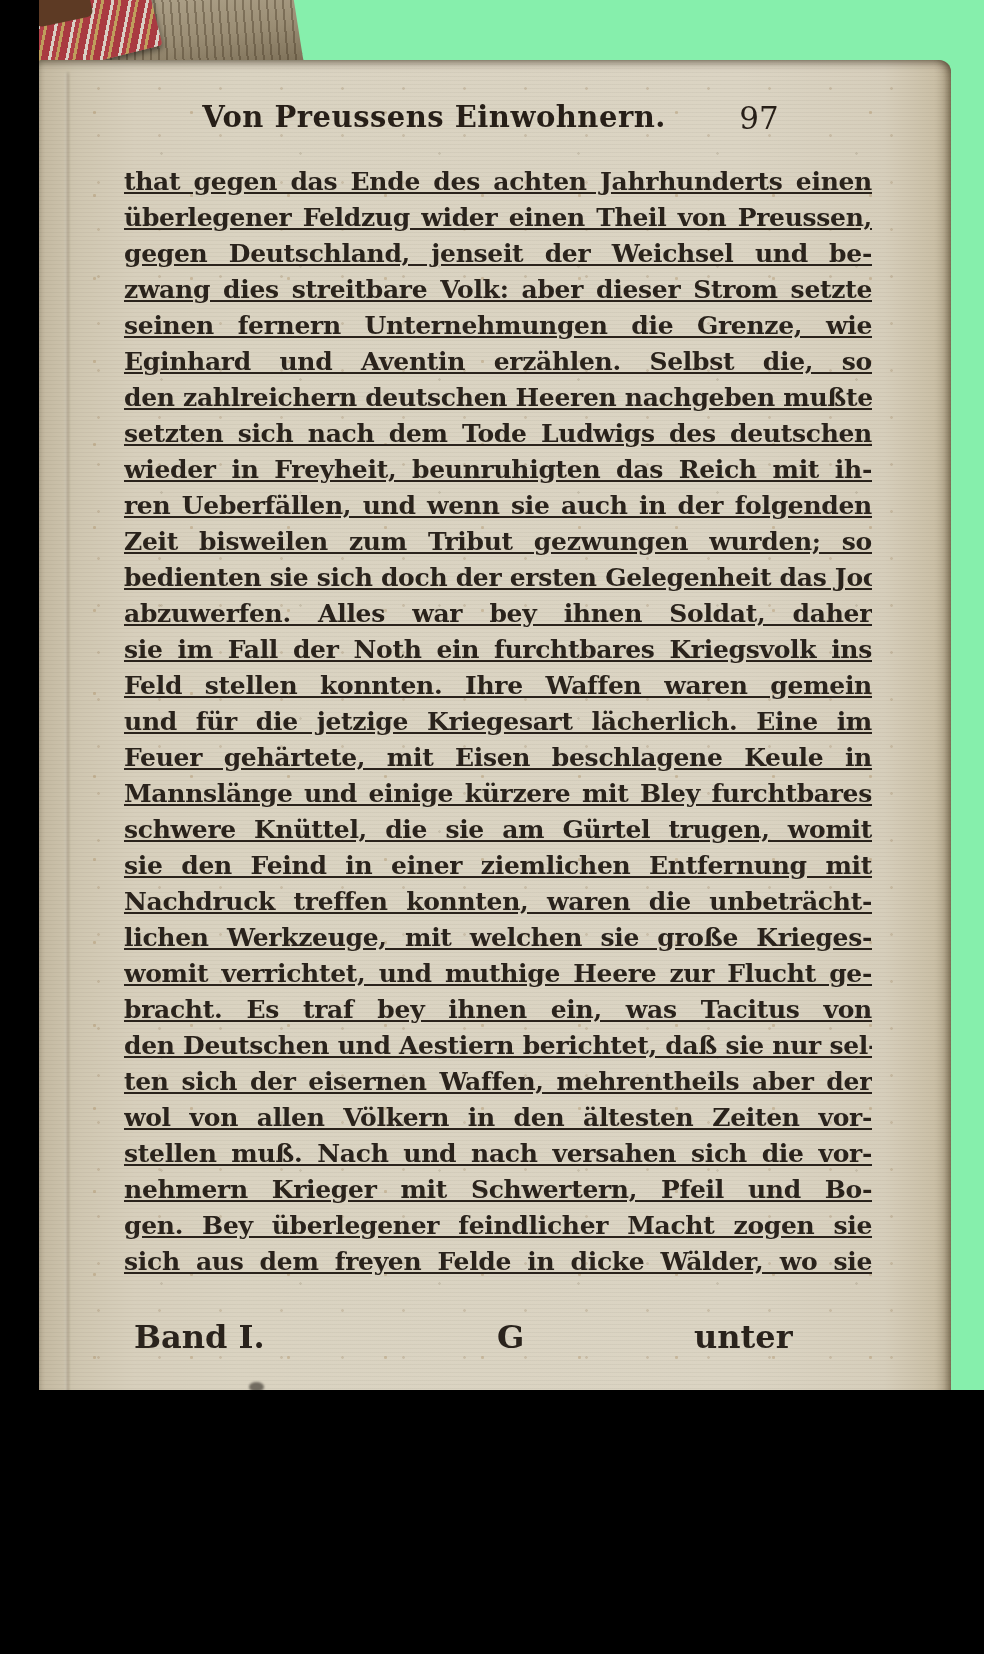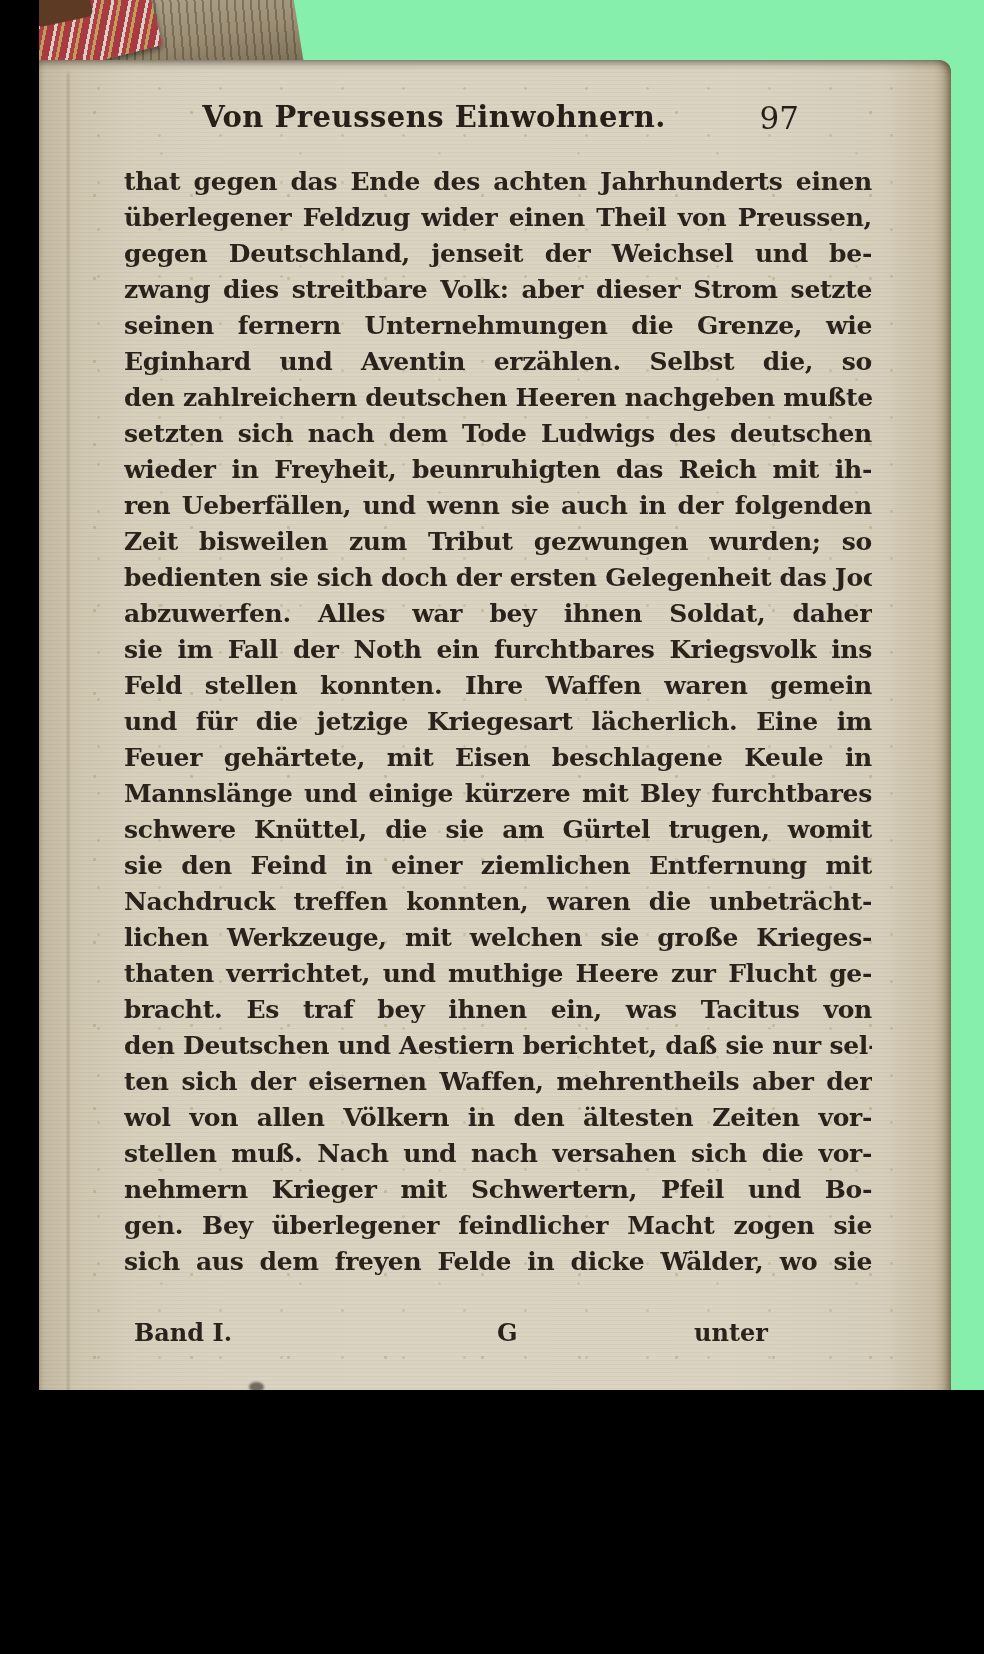--- a/index.html
+++ b/index.html
@@ -76,34 +76,34 @@
     background:#23211f; z-index:2;
   }
   
   .ink{color:#2a231c;}
   .pg-header{position:absolute; top:40px; left:0; width:912px; height:44px;}
   .pg-title{
     position:absolute; left:150px; width:490px; text-align:center;
     font-size:29px; font-weight:bold; letter-spacing:.5px; color:#271f18;
   }
   .pg-num{
-    position:absolute; left:680px; width:80px; text-align:right;
+    position:absolute; left:680px; width:80px; text-align:center;
     font-size:31px; color:#271f18;
   }
   .body-text{
     position:absolute; left:85px; top:104px; width:748px;
     font-size:25px; font-weight:bold; letter-spacing:-.3px; color:#2a231c;
   }
   .body-text .line{
     height:36px; line-height:36px; overflow:hidden;
-    text-align:justify; text-align-last:justify; white-space:nowrap;
+    text-align:justify; text-align-last:justify; white-space:nowrap;text-decoration:underline;
   }
   .pg-footer{
     position:absolute; top:1258px; left:0; width:912px; height:36px;
-    font-size:24px; font-weight:bold; color:#2a231c;
+    font-size:32px; font-weight:bold; color:#2a231c;
   }
   .sig-volume{position:absolute; left:95px;}
   .sig-sheet{position:absolute; left:458px;}
   .catchword{position:absolute; left:655px;}
 </style>
 </head>
 <body>
 
 <div class="stage">
 
@@ -138,21 +138,21 @@
         <div class="line">abzuwerfen. Alles war bey ihnen Soldat, daher</div>
         <div class="line">sie im Fall der Noth ein furchtbares Kriegsvolk ins</div>
         <div class="line">Feld stellen konnten. Ihre Waffen waren gemein</div>
         <div class="line">und für die jetzige Kriegesart lächerlich. Eine im</div>
         <div class="line">Feuer gehärtete, mit Eisen beschlagene Keule in</div>
         <div class="line">Mannslänge und einige kürzere mit Bley furchtbares</div>
         <div class="line">schwere Knüttel, die sie am Gürtel trugen, womit</div>
         <div class="line">sie den Feind in einer ziemlichen Entfernung mit</div>
         <div class="line">Nachdruck treffen konnten, waren die unbeträcht-</div>
         <div class="line">lichen Werkzeuge, mit welchen sie große Krieges-</div>
-        <div class="line">thaten verrichtet, und muthige Heere zur Flucht ge-</div>
+        <div class="line">womit verrichtet, und muthige Heere zur Flucht ge-</div>
         <div class="line">bracht. Es traf bey ihnen ein, was Tacitus von</div>
         <div class="line">den Deutschen und Aestiern berichtet, daß sie nur sel-</div>
         <div class="line">ten sich der eisernen Waffen, mehrentheils aber der</div>
         <div class="line">wol von allen Völkern in den ältesten Zeiten vor-</div>
         <div class="line">stellen muß. Nach und nach versahen sich die vor-</div>
         <div class="line">nehmern Krieger mit Schwertern, Pfeil und Bo-</div>
         <div class="line">gen. Bey überlegener feindlicher Macht zogen sie</div>
         <div class="line">sich aus dem freyen Felde in dicke Wälder, wo sie</div>
       </div>
 

